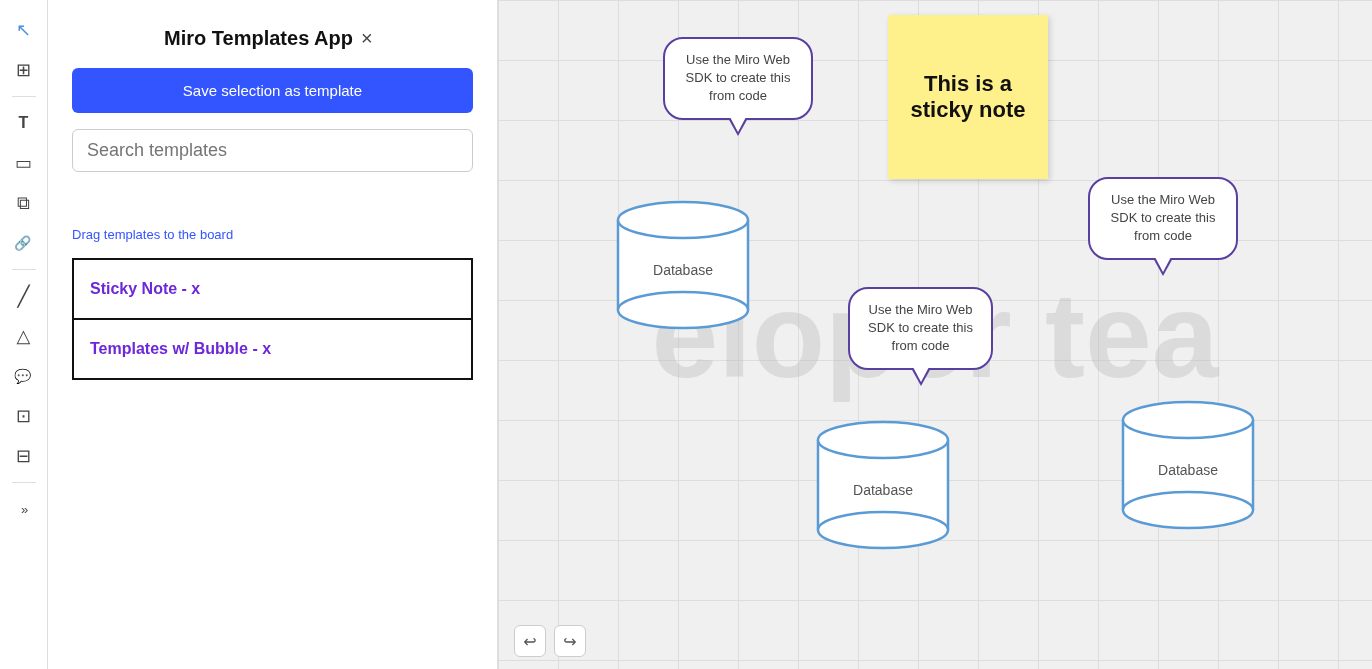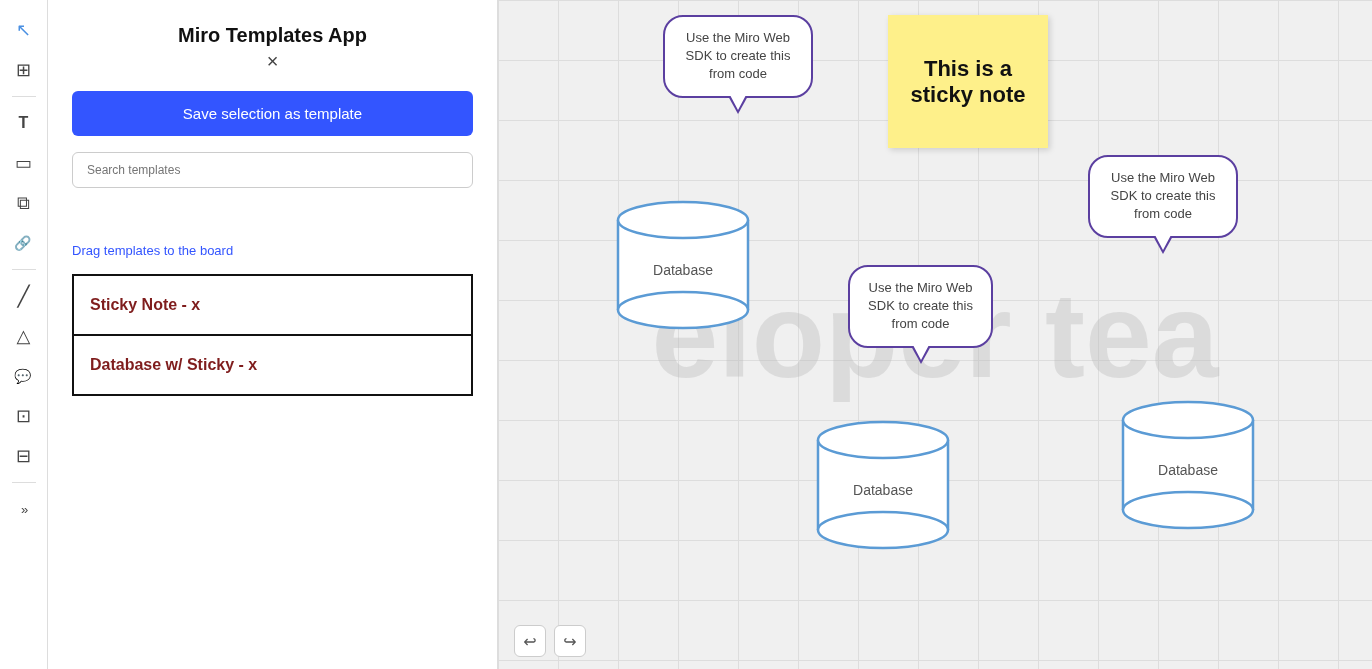--- a/index.html
+++ b/index.html
@@ -41,21 +41,20 @@
       padding: 24px;
       flex-shrink: 0;
       display: flex;
       flex-direction: column;
       gap: 16px;
     }
     .panel-header {
       display: flex;
       align-items: center;
       justify-content: center;
-      flex-direction: column;
     }
     .panel-title {
       font-size: 20px;
       font-weight: 700;
       color: #111;
     }
     .close-btn {
       width: 28px;
       height: 28px;
       display: flex;
@@ -78,21 +77,21 @@
       cursor: pointer;
       width: 100%;
       text-align: center;
     }
 
     .search-input {
       width: 100%;
       border: 1px solid #ccc;
       border-radius: 6px;
       padding: 10px 14px;
-      font-size: 12px;
+      font-size: 18px;
       color: #999;
       outline: none;
     }
 
     .drag-hint {
       font-size: 13px;
       color: #3355ff;
       font-weight: 500;
       margin-top: 39px;
     }
@@ -101,21 +100,21 @@
       display: flex;
       flex-direction: column;
       gap: 0;
     }
     .template-item {
       border: 2px solid #111;
       padding: 20px 16px;
       cursor: pointer;
       font-size: 16px;
       font-weight: 700;
-      color: #7f1d1d;
+      color: #6d28d9;
       background: #fff;
       margin-bottom: -2px;
     }
 
     
     .canvas {
       flex: 1;
       position: relative;
       overflow: hidden;
       background-color: #f0f0f0;
@@ -137,38 +136,39 @@
       white-space: nowrap;
       pointer-events: none;
       user-select: none;
     }
 
     
     .sticky-note {
       position: absolute;
       background: #fef08a;
       width: 160px;
-      height: 133px;
+      height: 164px;
       display: flex;
       align-items: center;
       justify-content: center;
       text-align: center;
       font-size: 22px;
       font-weight: 700;
       color: #111;
       padding: 10px;
       box-shadow: 2px 2px 6px rgba(0,0,0,0.15);
     }
 
     
     .bubble-wrapper {
       position: absolute;
       display: flex;
       flex-direction: column;
       align-items: center;
+      margin-top: 22px;
     }
     .bubble {
       background: #fff;
       border: 2.5px solid #5b3fa0;
       border-radius: 20px;
       padding: 12px 14px;
       text-align: center;
       font-size: 13px;
       color: #444;
       line-height: 1.4;
@@ -260,21 +260,21 @@
 
   <input class="search-input" type="text" placeholder="Search templates" style="">
 
   <div class="drag-hint">Drag templates to the board</div>
 
   <div class="templates-list">
     <div class="template-item">
       <span>Sticky Note - x</span>
     </div>
     <div class="template-item">
-      <span>Database w/ Sticky - x</span>
+      <span>Templates w/ Bubble - x</span>
     </div>
   </div>
 </div>
 
 <div class="canvas">
 
   <div class="canvas-bg-text">eloper tea</div>
 
   <div class="sticky-note" style="top: 15px; left: 390px;">
     <span>This is a sticky note</span>

